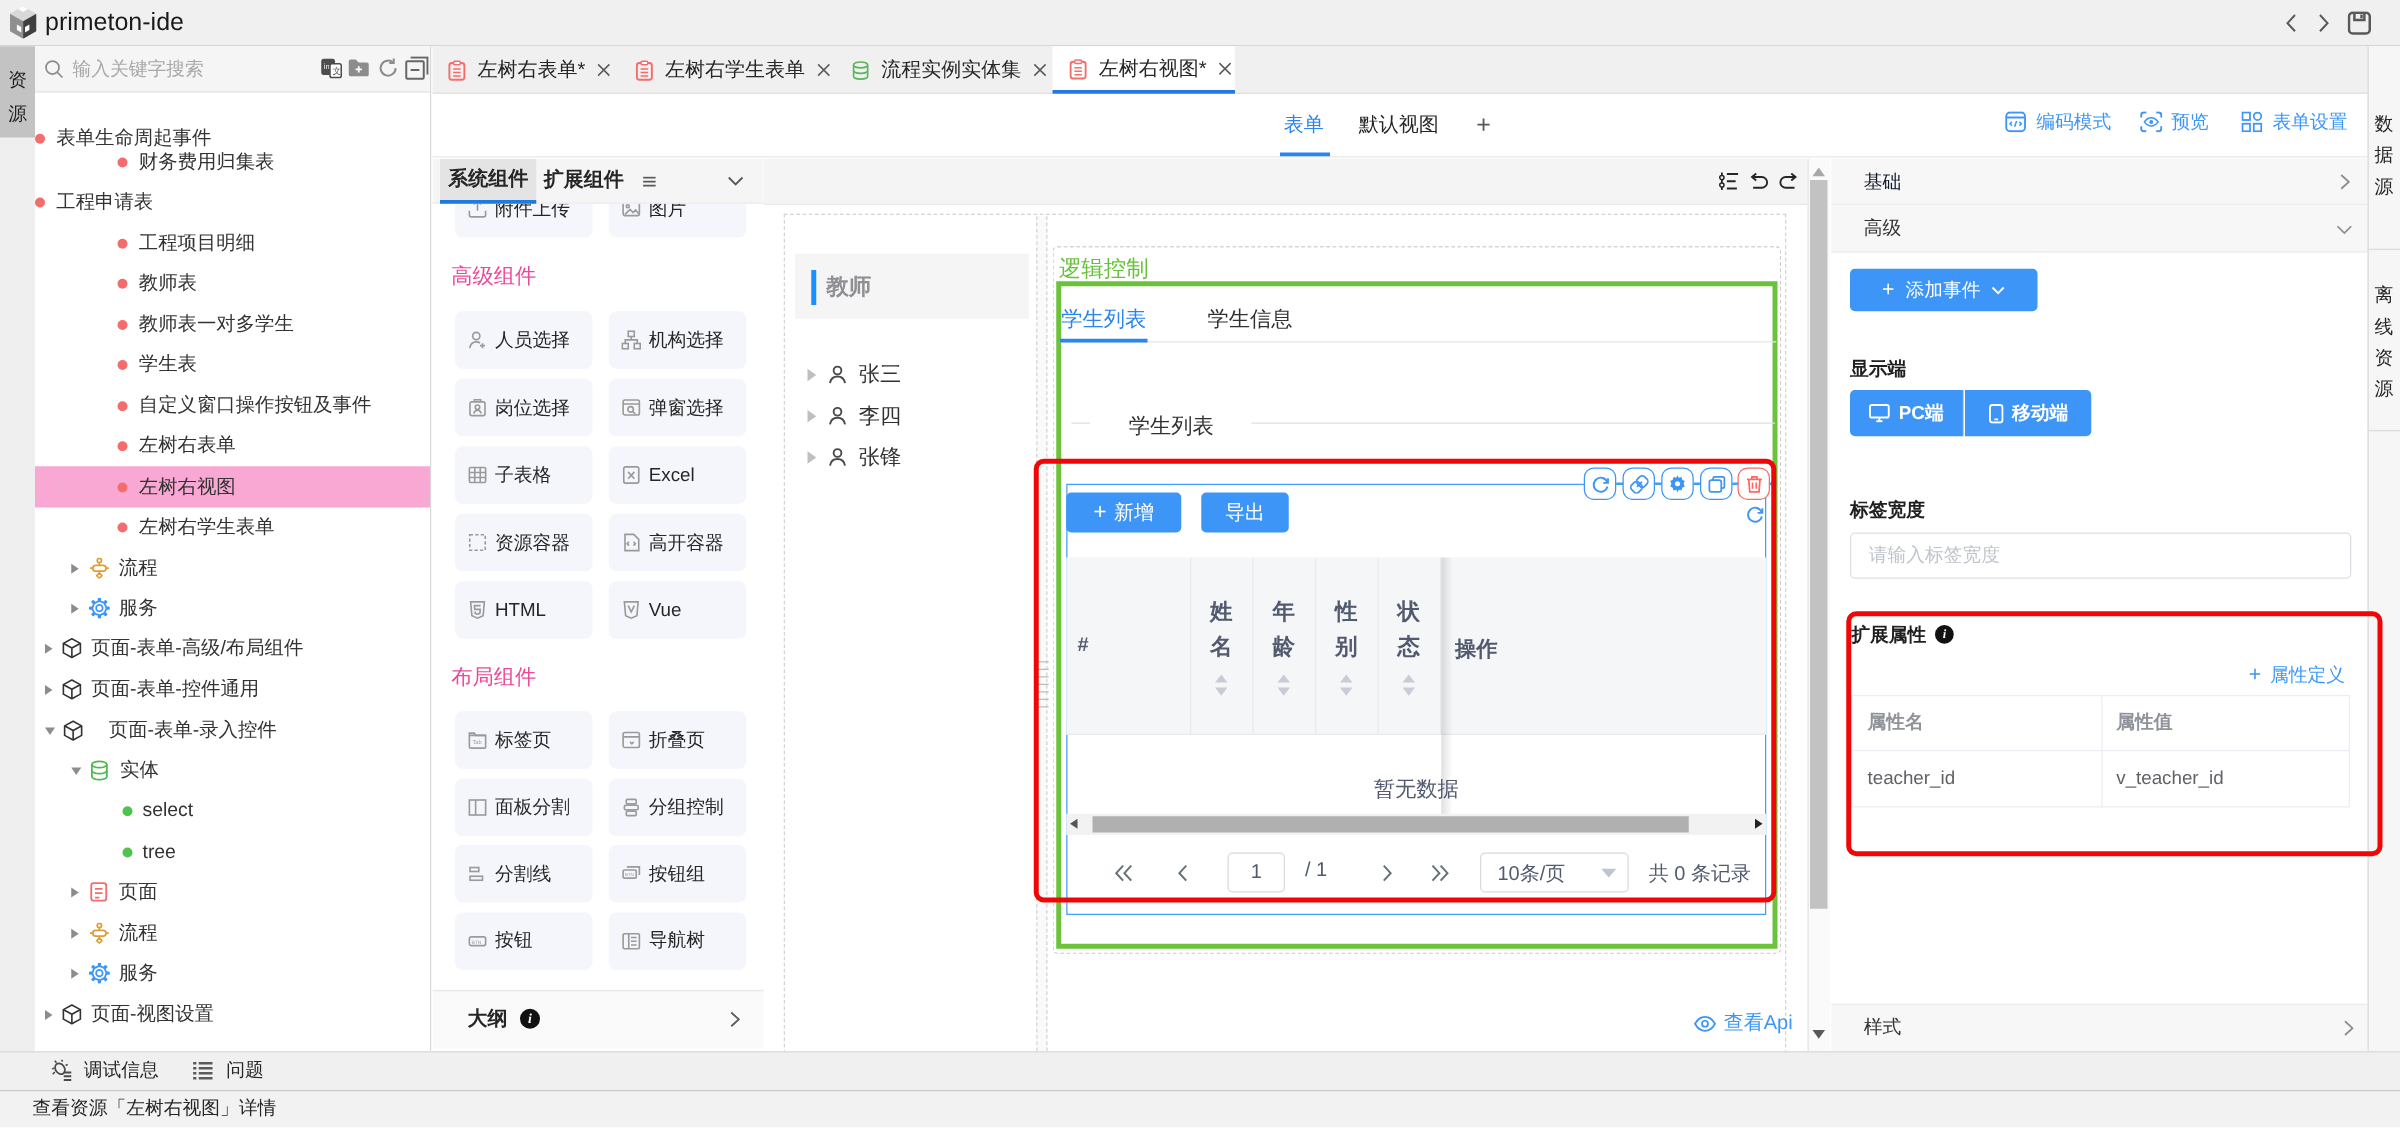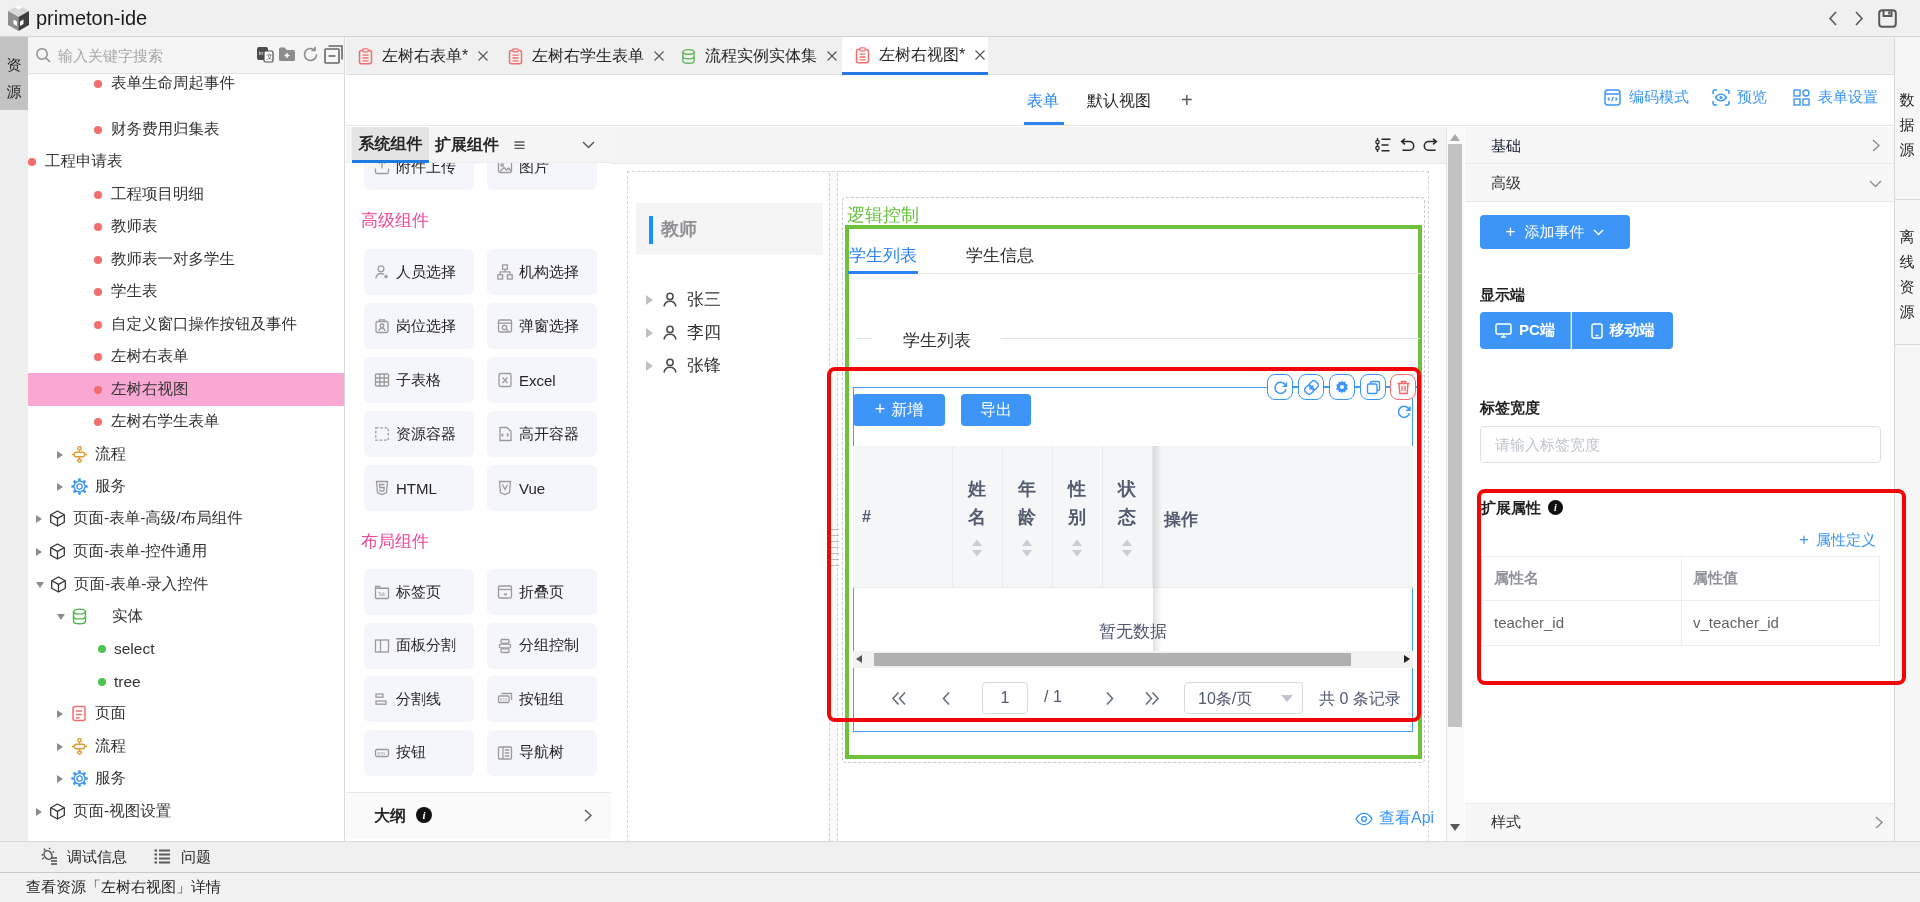--- a/index.html
+++ b/index.html
@@ -71,21 +71,21 @@
   <svg class="abs" style="left:274px;top:9px" width="17" height="17" viewBox="0 0 17 17">
       <path d="M14.5 8.5a6 6 0 1 1-1.8-4.3" fill="none" stroke="#8c8c8c" stroke-width="1.6"></path>
       <path d="M13 .8v3.6H9.4" fill="none" stroke="#8c8c8c" stroke-width="1.6"></path>
     </svg>
   <svg class="abs" style="left:296px;top:8px" width="19" height="19" viewBox="0 0 19 19">
       <rect x="1" y="4" width="14" height="14" rx="1" fill="none" stroke="#666" stroke-width="1.6"></rect>
       <path d="M4.5 1H18v13.5" fill="none" stroke="#666" stroke-width="1.6"></path>
       <path d="M4.5 11h7" stroke="#666" stroke-width="1.6"></path>
     </svg>
 
-  <div class="tr" style="top:30px;padding-left:66px"><span class="dot" style="margin:0 9px 0 0"></span>表单生命周起事件</div>
+  <div class="tr" style="top:57px;"><span class="dot" style="margin:0 9px 0 0"></span>表单生命周起事件</div>
   <div class="tr" style="top:76px;padding-left:66px"><span class="dot" style="margin:0 9px 0 0"></span>财务费用归集表</div>
   <div class="tr" style="top:108px;"><span class="dot" style="margin:0 9px 0 0"></span>工程申请表</div>
   <div class="tr" style="top:141px;padding-left:66px"><span class="dot" style="margin:0 9px 0 0"></span>工程项目明细</div>
   <div class="tr" style="top:173px;padding-left:66px"><span class="dot" style="margin:0 9px 0 0"></span>教师表</div>
   <div class="tr" style="top:206px;padding-left:66px"><span class="dot" style="margin:0 9px 0 0"></span>教师表一对多学生</div>
   <div class="tr" style="top:238px;padding-left:66px"><span class="dot" style="margin:0 9px 0 0"></span>学生表</div>
   <div class="tr" style="top:271px;padding-left:66px"><span class="dot" style="margin:0 9px 0 0"></span>自定义窗口操作按钮及事件</div>
   <div class="tr" style="top:303px;padding-left:66px"><span class="dot" style="margin:0 9px 0 0"></span>左树右表单</div>
   <div class="tr" style="top:336px;background:#f9a8d4;padding-left:66px"><span class="dot" style="margin:0 9px 0 0"></span>左树右视图</div>
   <div class="tr" style="top:368px;padding-left:66px"><span class="dot" style="margin:0 9px 0 0"></span>左树右学生表单</div>
@@ -123,30 +123,30 @@
         <path d="M1.9 4.8 8.5 8.4l6.6-3.6M8.5 8.4v7.4" fill="none" stroke="#333" stroke-width="1.3"></path>
       </svg>
       <span style="margin-left:7px">页面-表单-高级/布局组件</span>
     </div>
   <div class="tr" style="top:531px;padding-left:8px">
       <span class="arwd" style="margin-right:6px"></span>
       <svg width="17" height="17" viewBox="0 0 17 17">
         <path d="M8.5 1 15.3 4.7v7.6L8.5 16 1.7 12.3V4.7Z" fill="none" stroke="#333" stroke-width="1.3" stroke-linejoin="round"></path>
         <path d="M1.9 4.8 8.5 8.4l6.6-3.6M8.5 8.4v7.4" fill="none" stroke="#333" stroke-width="1.3"></path>
       </svg>
-      <span style="margin-left:7px">页面-表单-录入控件</span>
+      <span style="margin-left:20px">页面-表单-录入控件</span>
     </div>
   <div class="tr" style="top:563px;padding-left:29px">
       <span class="arwd" style="margin-right:6px"></span>
       <svg width="17" height="17" viewBox="0 0 17 17">
         <ellipse cx="8.5" cy="3.6" rx="6" ry="2.5" fill="none" stroke="#4fb74f" stroke-width="1.4"></ellipse>
         <path d="M2.5 3.6v9.6c0 1.4 2.7 2.5 6 2.5s6-1.1 6-2.5V3.6" fill="none" stroke="#4fb74f" stroke-width="1.4"></path>
         <path d="M2.5 8.4c0 1.4 2.7 2.5 6 2.5s6-1.1 6-2.5" fill="none" stroke="#4fb74f" stroke-width="1.4"></path>
       </svg>
-      <span style="margin-left:24px">实体</span>
+      <span style="margin-left:8px">实体</span>
     </div>
   <div class="tr" style="top:595px;padding-left:70px"><span class="gdot" style="margin-right:8px"></span>select</div>
   <div class="tr" style="top:628px;padding-left:70px"><span class="gdot" style="margin-right:8px"></span>tree</div>
   <div class="tr" style="top:660px;padding-left:29px">
       <span class="arw" style="margin-right:8px"></span>
       <svg width="16" height="17" viewBox="0 0 16 17">
         <rect x="2" y="1.5" width="12" height="14" rx="2" fill="none" stroke="#f56c6c" stroke-width="1.5"></rect>
         <path d="M5 6h6M5 9.5h6M5 13h3.5" stroke="#f56c6c" stroke-width="1.4"></path>
       </svg>
       <span style="margin-left:8px">页面</span>

